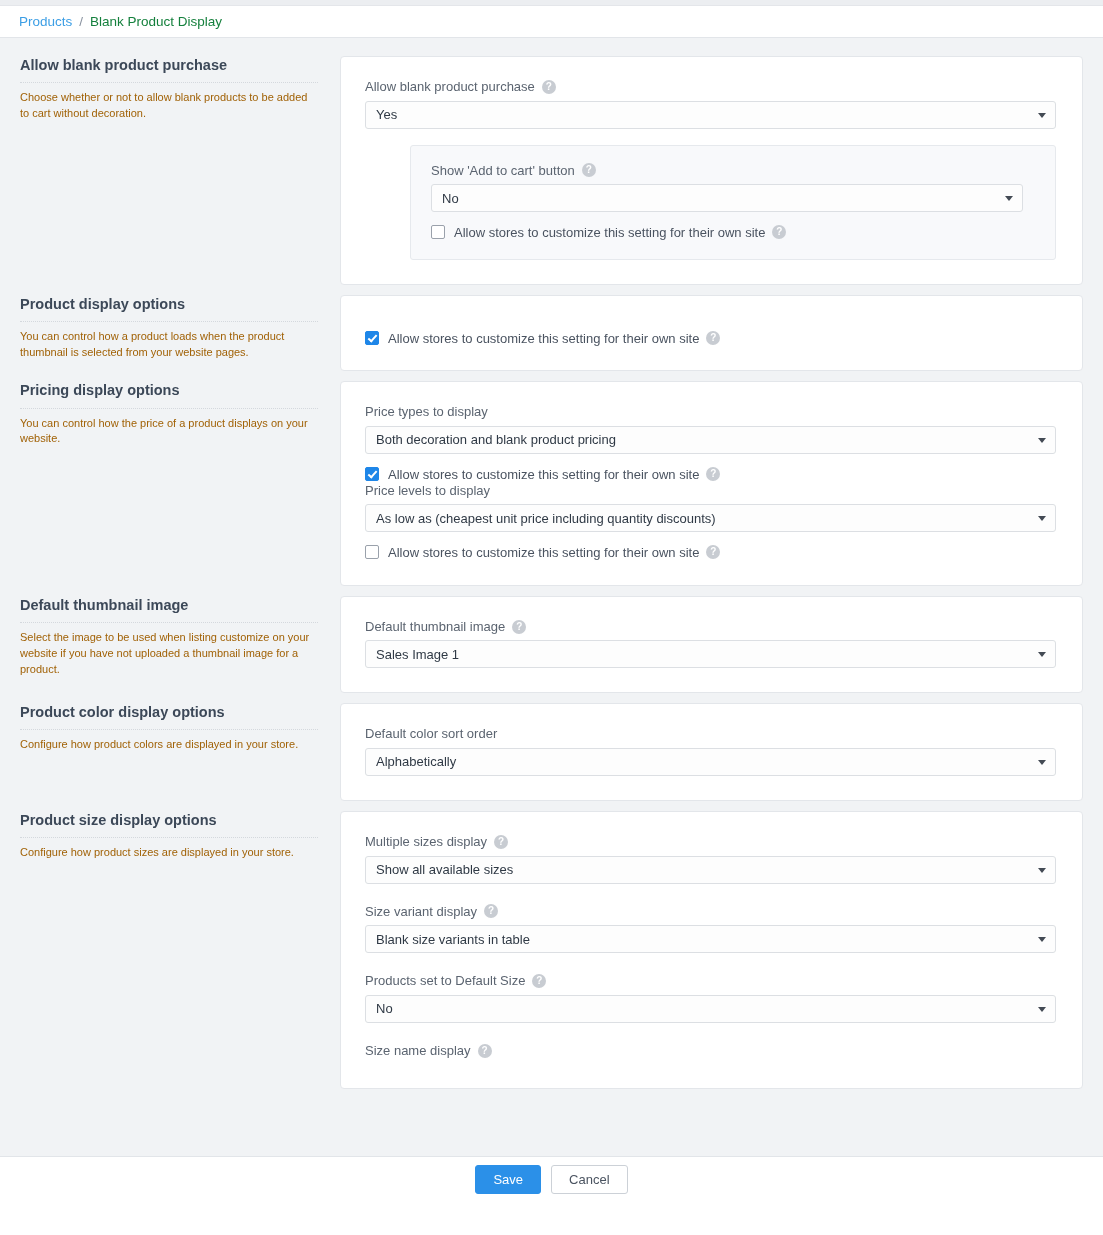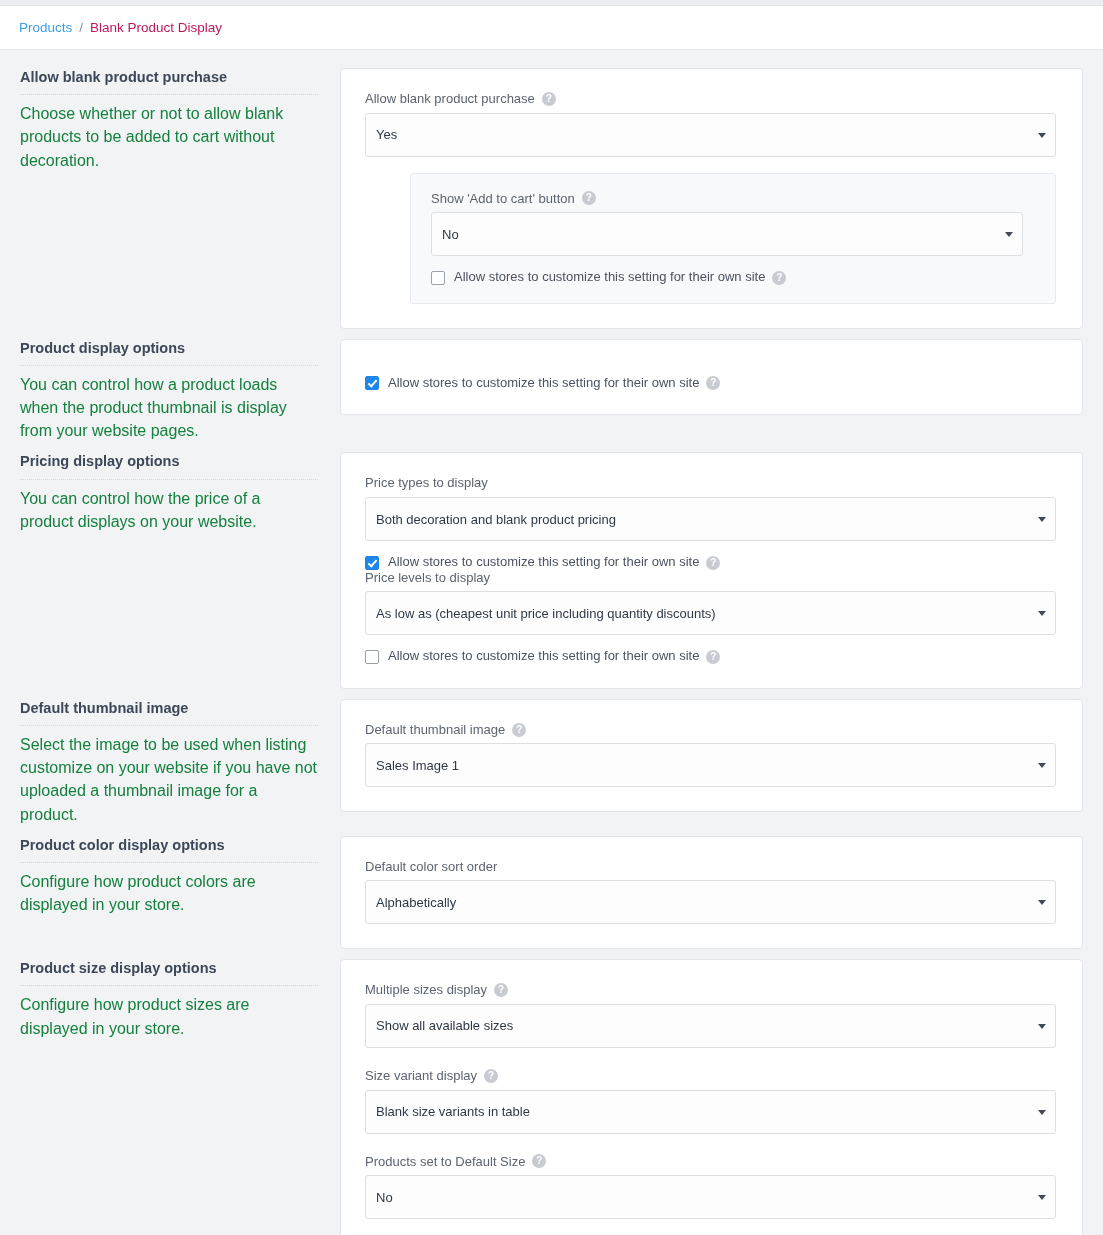--- a/index.html
+++ b/index.html
@@ -13,35 +13,35 @@
     color: #3c4858;
     -webkit-font-smoothing: antialiased;
   }
   .page { width: 1103px; min-height: 1235px; position: relative; background:#ffffff; }
 
   
   .top-strip { height: 6px; background: #eceef1; border-bottom: 1px solid #e4e6ea; }
 
   
   .breadcrumb-bar {
-    height: 44px;
+    height: 32px;
     background: #ffffff;
     border-bottom: 1px solid #e2e5e9;
     display: flex;
     align-items: center;
     padding: 0 0 0 19px;
   }
   .crumb-link {
     color: #3c9ee5;
     font-size: 13.5px;
     text-decoration: none;
     cursor: pointer;
   }
   .crumb-sep { color: #8a93a0; font-size: 13.5px; margin: 0 7px; }
-  .crumb-current { color: #be185d; font-size: 13.5px; }
+  .crumb-current { color: #15803d; font-size: 13.5px; }
 
   
   .content {
     background: #f1f3f5;
     padding: 18px 20px 8px 20px;
     min-height: 1118px;
   }
 
   .section {
     display: flex;
@@ -56,22 +56,22 @@
   .section-title {
     font-size: 14.5px;
     font-weight: bold;
     color: #3c4858;
     margin: 0 0 7px 0;
     padding-bottom: 8px;
     border-bottom: 1px dotted #d4d8dd;
     line-height: 1.25;
   }
   .section-desc {
-    font-size: 16px;
-    color: #15803d;
+    font-size: 11px;
+    color: #a16207;
     line-height: 1.45;
     margin: 0;
   }
 
   .panel {
     flex: 1 1 auto;
     background: #ffffff;
     border: 1px solid #e3e6ea;
     border-radius: 4px;
     padding: 22px 26px 24px 24px;
@@ -104,21 +104,21 @@
     margin-left: 7px;
     cursor: pointer;
     flex: 0 0 14px;
     font-family: "Liberation Sans", sans-serif;
     user-select: none;
   }
 
   .select {
     position: relative;
     width: 100%;
-    height: 44px;
+    height: 28px;
     background: #fdfdfd;
     border: 1px solid #dcdfe3;
     border-radius: 3px;
     display: flex;
     align-items: center;
     padding: 0 26px 0 10px;
     font-size: 13px;
     color: #2f3945;
     cursor: pointer;
     overflow: hidden;
@@ -139,21 +139,21 @@
     margin-top: 16px;
     margin-left: 45px;
     background: #f8f9fb;
     border: 1px solid #e6e9ed;
     border-radius: 3px;
     padding: 17px 32px 18px 20px;
   }
 
   .checkrow {
     display: flex;
-    align-items: flex-end;
+    align-items: flex-start;
     margin-top: 13px;
     font-size: 13px;
     color: #4a5360;
   }
   .checkbox {
     width: 14px; height: 14px;
     flex: 0 0 14px;
     border-radius: 2px;
     margin-right: 9px;
     cursor: pointer;
@@ -249,21 +249,21 @@
             <span class="help-icon">?</span>
           </div>
         </div>
 
       </div>
     </div>
 
     <div class="section">
       <div class="section-aside">
         <div class="section-title">Product display options</div>
-        <p class="section-desc">You can control how a product loads when the product thumbnail is display from your website pages.</p>
+        <p class="section-desc">You can control how a product loads when the product thumbnail is selected from your website pages.</p>
       </div>
       <div class="panel">
         <div class="checkrow">
           <span class="checkbox checked"></span>
           <span class="ck-label">Allow stores to customize this setting for their own site</span>
           <span class="help-icon">?</span>
         </div>
       </div>
     </div>
 

